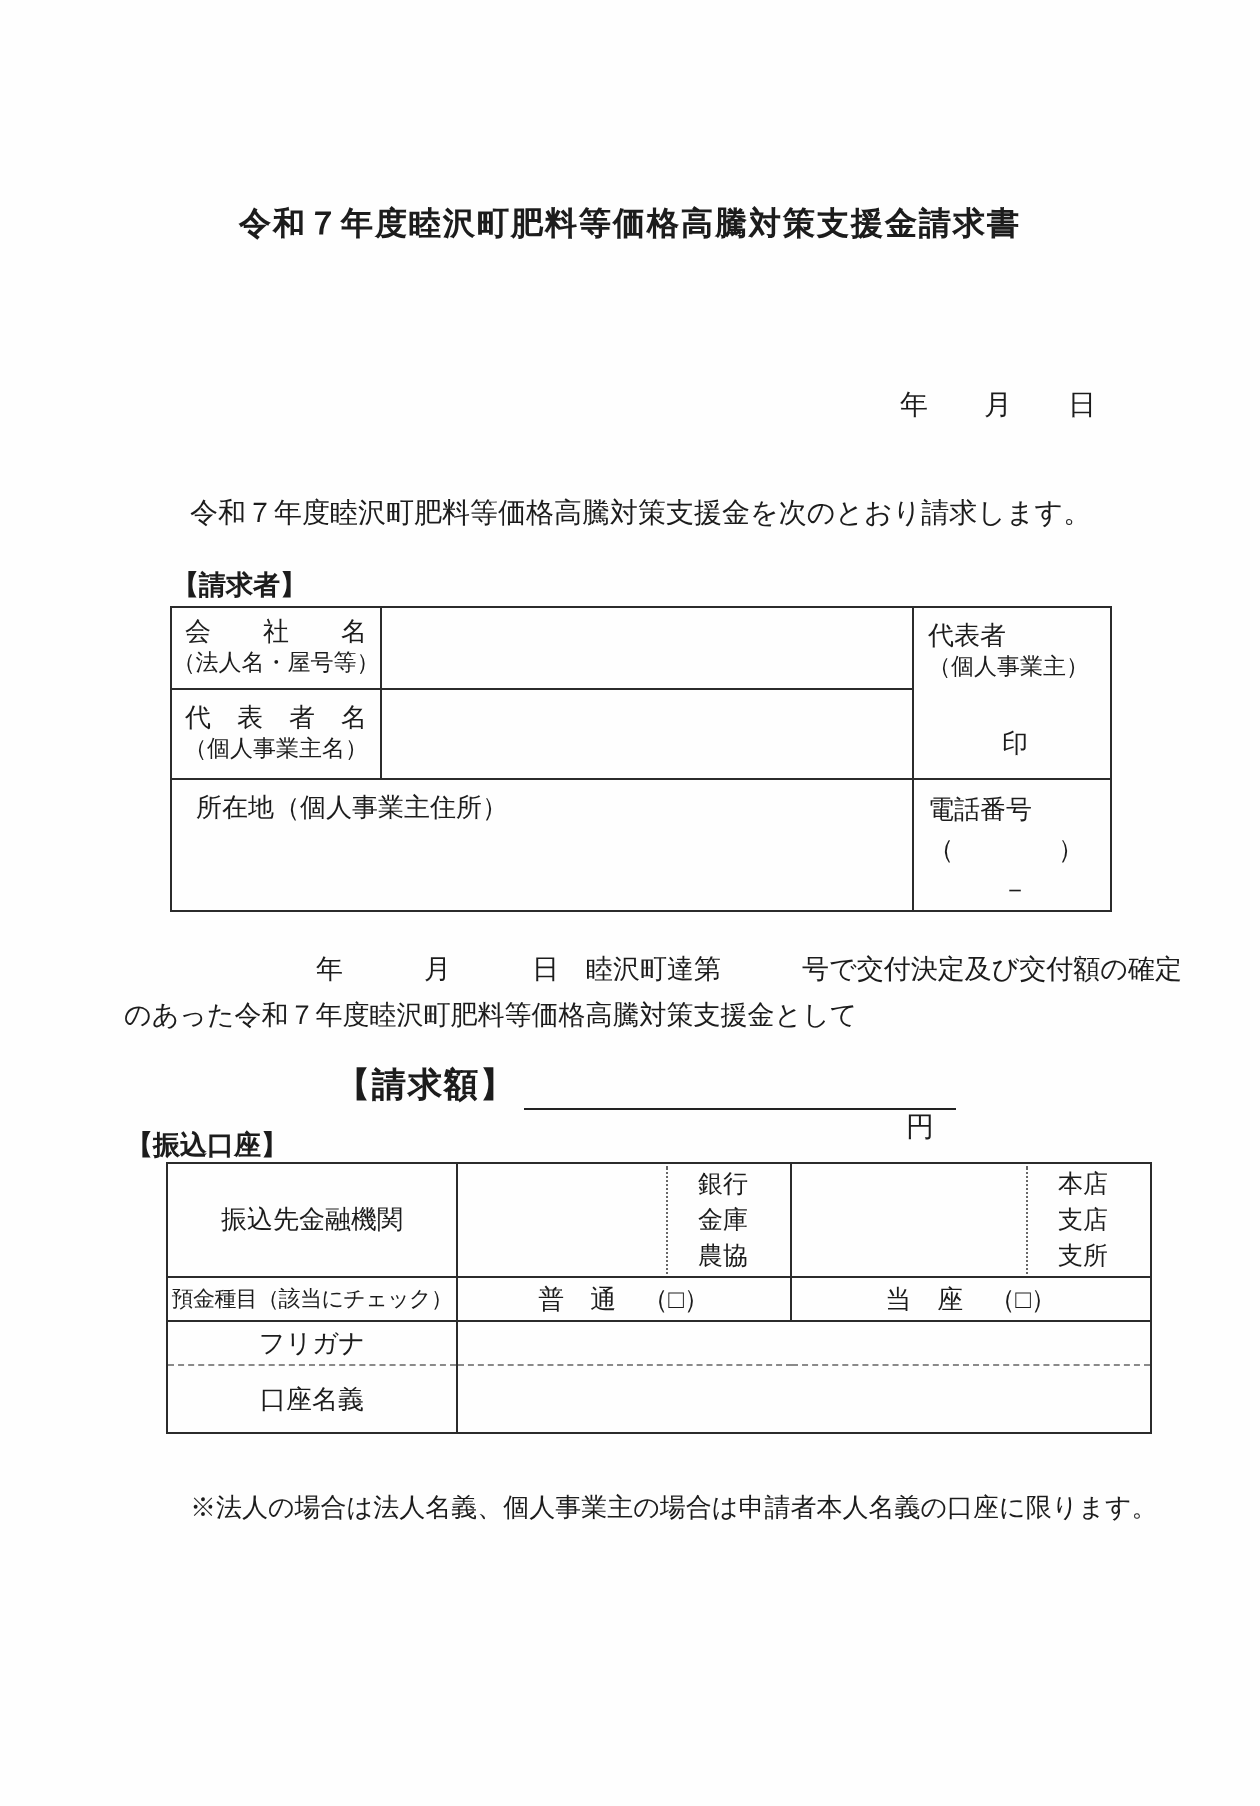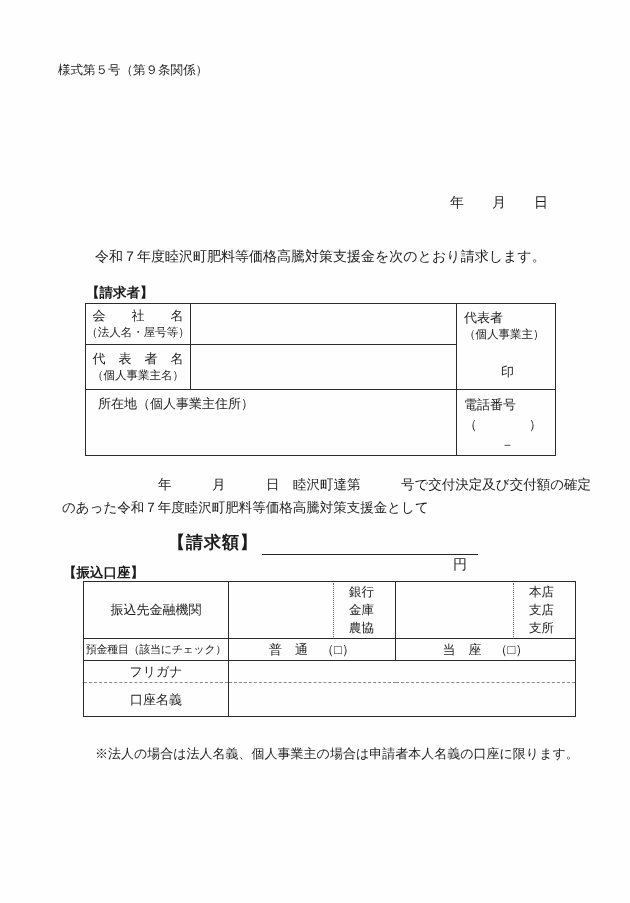--- a/index.html
+++ b/index.html
@@ -56,22 +56,22 @@
   .t2 tr.r-furigana td { border-bottom:1px dashed #8a8a8a; }
   .t2 tr.r-meigi td { border-top:1px dashed #8a8a8a; }
 
   .note { left:95px; top:745px; font-size:13px; }
 </style>
 </head>
 <body>
 
 <div class="page">
 
-  <div class="abs form-number">様式第５号（第９条関係）</div>
 
+  <div class="abs gothic doc-title">令和７年度睦沢町肥料等価格高騰対策支援金請求書</div>
 
 
   <div class="abs date-line">年　　月　　日</div>
 
   <div class="abs intro">令和７年度睦沢町肥料等価格高騰対策支援金を次のとおり請求します。</div>
 
   <div class="abs gothic sec-claimant">【請求者】</div>
 
   <table class="t1">
     <colgroup>

